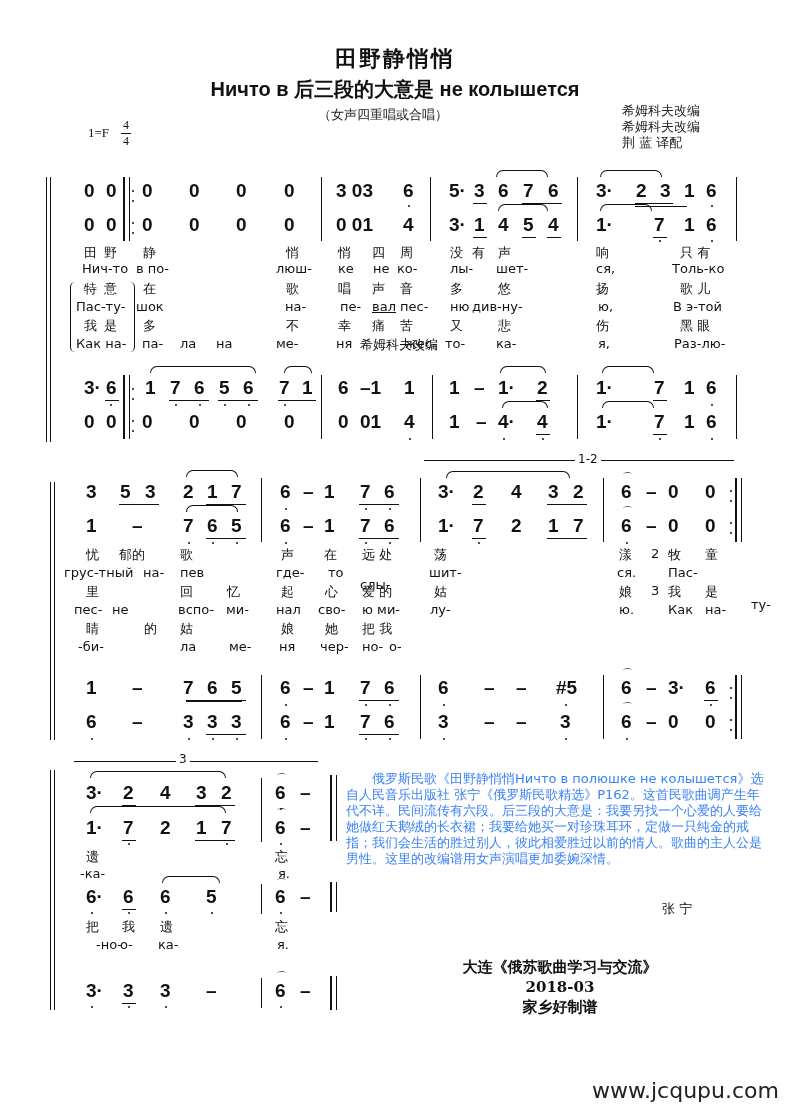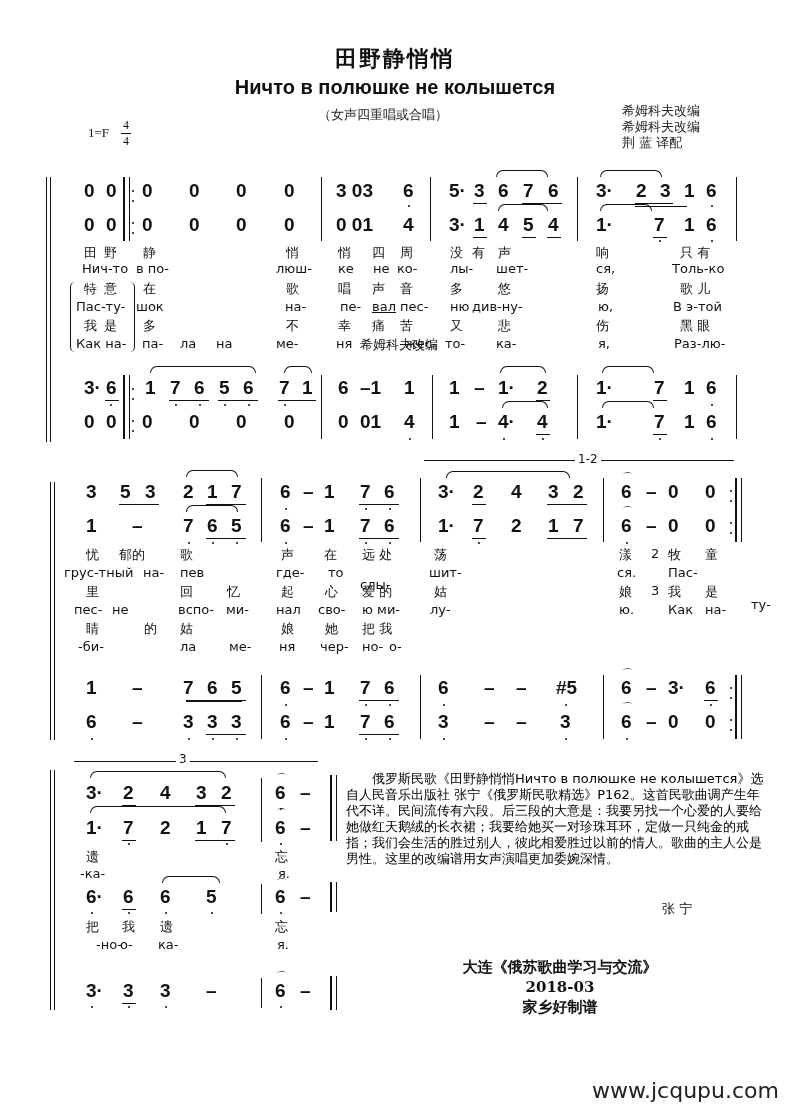--- a/index.html
+++ b/index.html
@@ -18,31 +18,31 @@
   .barline { position:absolute; width:1px; background:#111; }
   .dbl { position:absolute; width:4px; border-left:2px solid #111; border-right:1px solid #111; }
   .system-brace { position:absolute; width:3px; border-left:1px solid #111; border-right:1px solid #111; }
   .lyr { position:absolute; font-size:13px; white-space:pre; color:#111; }
   .slur { position:absolute; border-top:1px solid #111; border-left:1px solid #111; border-right:1px solid #111; border-radius:10px 10px 0 0; height:6px; }
   .uline { position:absolute; height:0; border-top:1px solid #111; }
   .dot { position:absolute; width:2px; height:2px; background:#111; border-radius:1px; }
   .volta { position:absolute; border-top:1px solid #111; height:0; }
   .volta-label { position:absolute; font-size:12px; background:#fff; padding:0 3px; }
 
-  .note-text { left:346px; top:771px; width:420px; font-size:13px; line-height:16px; color:#000000; }
+  .note-text { left:346px; top:771px; width:420px; font-size:13px; line-height:16px; color:#3b82f6; }
   .note-text p { margin:0; text-indent:26px; }
   .signature { left:662px; top:900px; font-size:13px; }
   .footer { left:340px; width:440px; text-align:center; font-family:"DejaVu Serif", serif; font-weight:bold; font-size:15px; line-height:20px; }
   .watermark { left:592px; top:1078px; font-size:22px; font-family:"DejaVu Sans", sans-serif; color:#222; }
 </style>
 </head>
 <body>
 
 <div class="abs title-cn">田野静悄悄</div>
-<div class="abs title-ru">Ничто в полюшке не колышется</div>
+<div class="abs title-ru">Ничто в 后三段的大意是 не колышется</div>
 <div class="abs subtitle">（女声四重唱或合唱）</div>
 <div class="abs credits">
   <div>希姆科夫改编</div>
   <div>希姆科夫改编</div>
   <div>荆  蓝    译配</div>
 </div>
 <div class="abs key">1=F</div>
 <div class="abs timesig">
   <div>4</div>
   <div class="bar"></div>

